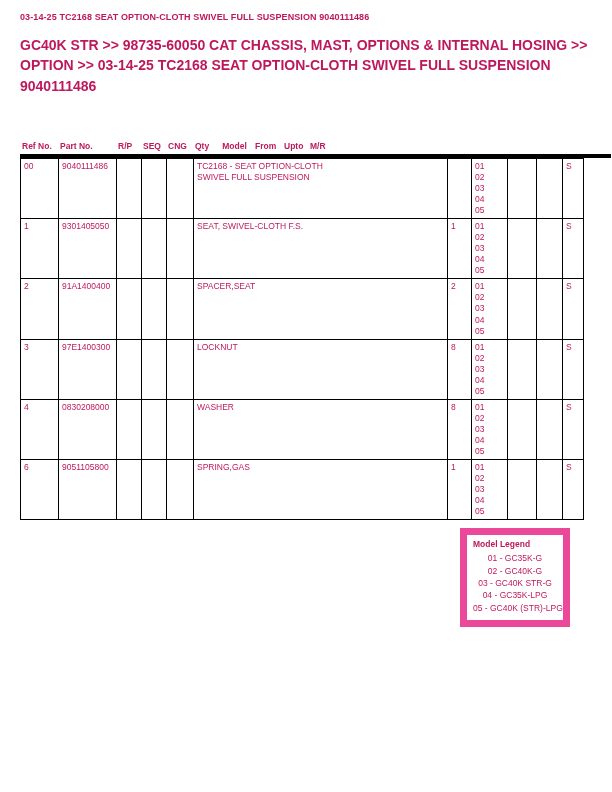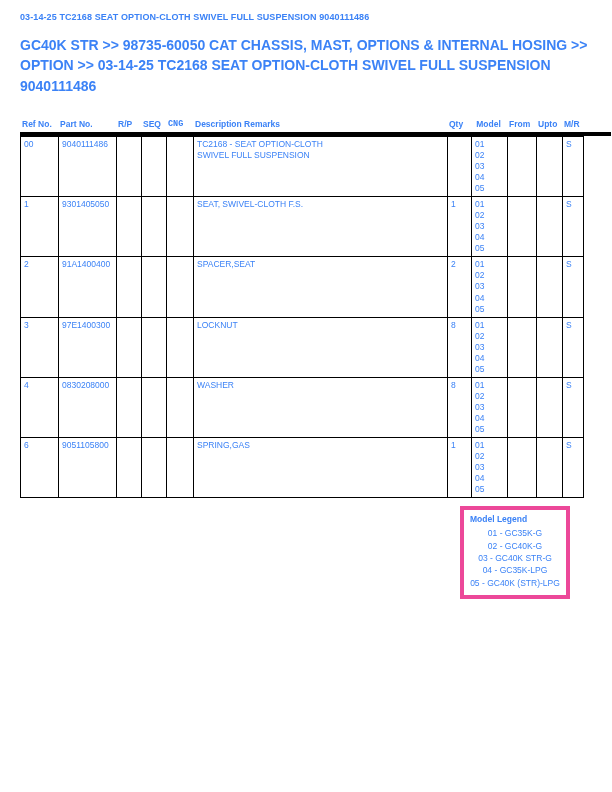--- a/index.html
+++ b/index.html
@@ -9,21 +9,21 @@
     font-family: "Liberation Sans", sans-serif;
   }
   .page {
     width: 612px;
     height: 792px;
     background: #ffffff;
     box-sizing: border-box;
     padding: 12px 20px 0 20px;
     position: relative;
     margin: 0 auto;
-    color: #3b82f6;
+    color: #be185d;
   }
   .doc-title {
     font-size: 9px;
     font-weight: bold;
     margin-bottom: 13px;
     letter-spacing: 0.1px;
   }
   .breadcrumb {
     font-size: 14px;
     font-weight: bold;
@@ -34,26 +34,27 @@
   .grid-header {
     display: flex;
     font-size: 8.5px;
     font-weight: bold;
   }
   .grid-header .hcell {
     box-sizing: border-box;
     padding: 2px 3px 2px 2px;
     white-space: nowrap;
     overflow: hidden;
+    margin-top: 22px;
   }
   .w-ref   { width: 38px; }
   .w-part  { width: 58px; }
   .w-rp    { width: 25px; }
   .w-seq   { width: 25px; }
-  .w-cng   { width: 27px; font-family: Liberation Mono, monospace; }
+  .w-cng   { width: 27px; }
   .w-desc  { width: 254px; }
   .w-qty   { width: 24px; }
   .w-model { width: 36px; text-align: center; }
   .w-from  { width: 29px; }
   .w-upto  { width: 26px; }
   .w-mr    { width: 21px; }
   .header-rule {
     width: 591px;
     height: 4px;
     background: #000;
@@ -72,21 +73,21 @@
     padding: 2px 2px 2px 3px;
     line-height: 1.3;
     white-space: pre-line;
     overflow: hidden;
   }
   .legend-box {
     box-sizing: border-box;
     width: 110px;
     margin-left: 440px;
     margin-top: 8px;
-    border: 4px solid #ec4899;
+    border: 7px solid #ec4899;
     padding: 4px 6px 6px 6px;
     font-size: 8.5px;
   }
   .legend-title {
     font-weight: bold;
     margin-bottom: 3px;
   }
   .legend-item {
     line-height: 1.45;
     white-space: nowrap;
@@ -101,21 +102,20 @@
   <div class="doc-title">03-14-25 TC2168 SEAT OPTION-CLOTH SWIVEL FULL SUSPENSION 9040111486</div>
 
   <div class="breadcrumb">GC40K STR &gt;&gt; 98735-60050 CAT CHASSIS, MAST, OPTIONS &amp; INTERNAL HOSING &gt;&gt; OPTION &gt;&gt; 03-14-25 TC2168 SEAT OPTION-CLOTH SWIVEL FULL SUSPENSION 9040111486</div>
 
   <div class="grid-header">
     <div class="hcell w-ref">Ref No.</div>
     <div class="hcell w-part">Part No.</div>
     <div class="hcell w-rp">R/P</div>
     <div class="hcell w-seq">SEQ</div>
     <div class="hcell w-cng">CNG</div>
-    <div class="hcell w-desc">Description Remarks</div>
     <div class="hcell w-qty">Qty</div>
     <div class="hcell w-model">Model</div>
     <div class="hcell w-from">From</div>
     <div class="hcell w-upto">Upto</div>
     <div class="hcell w-mr">M/R</div>
   </div>
 
   <div class="header-rule"></div>
 
   <table class="parts-table">

